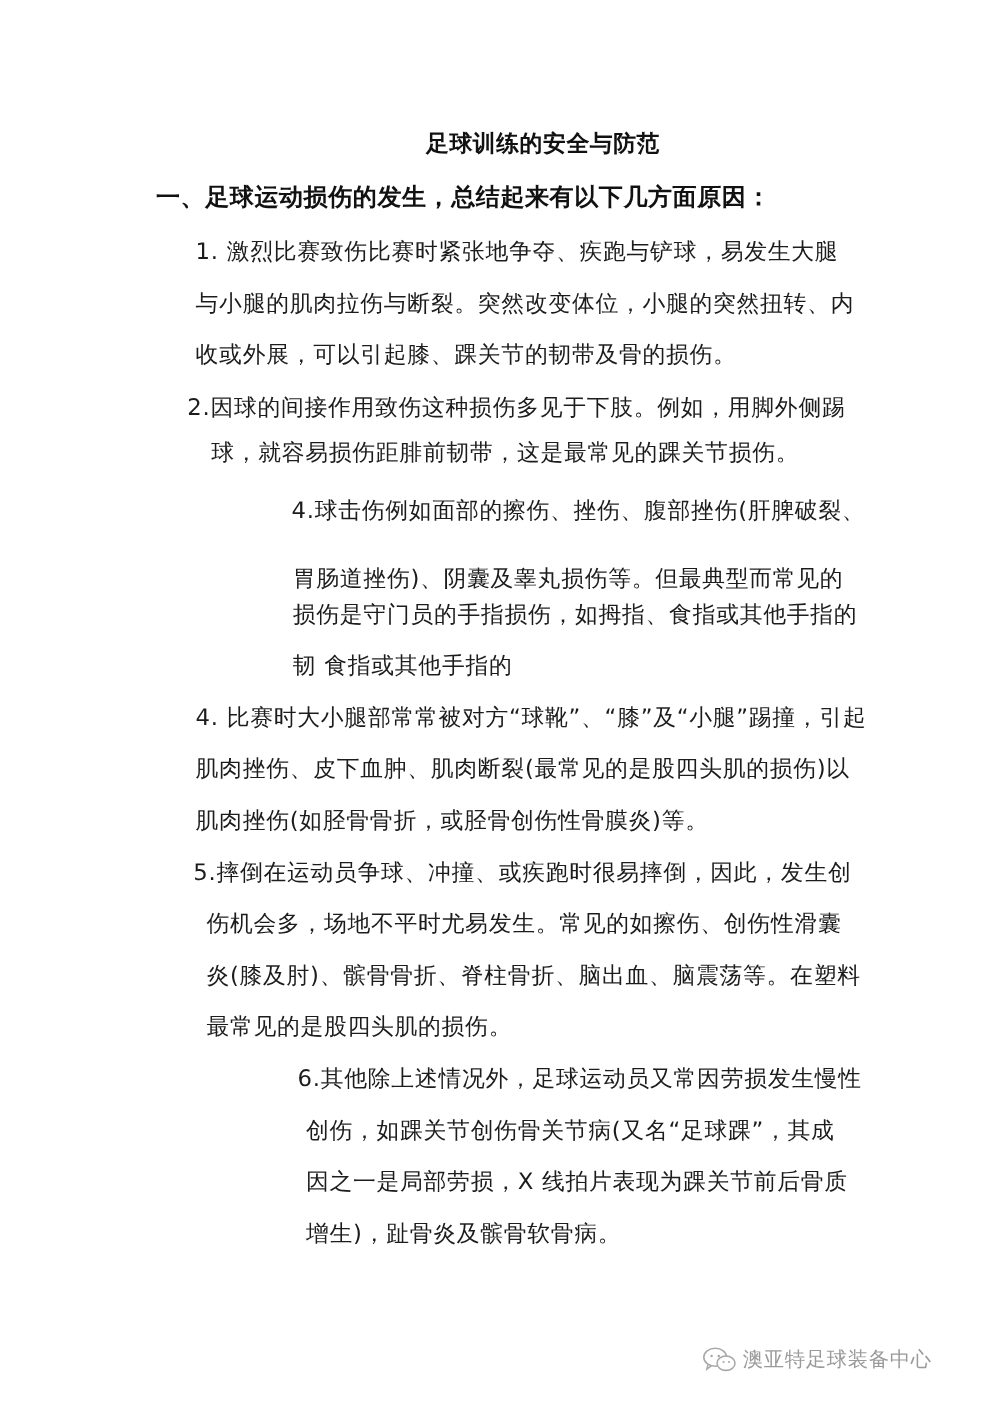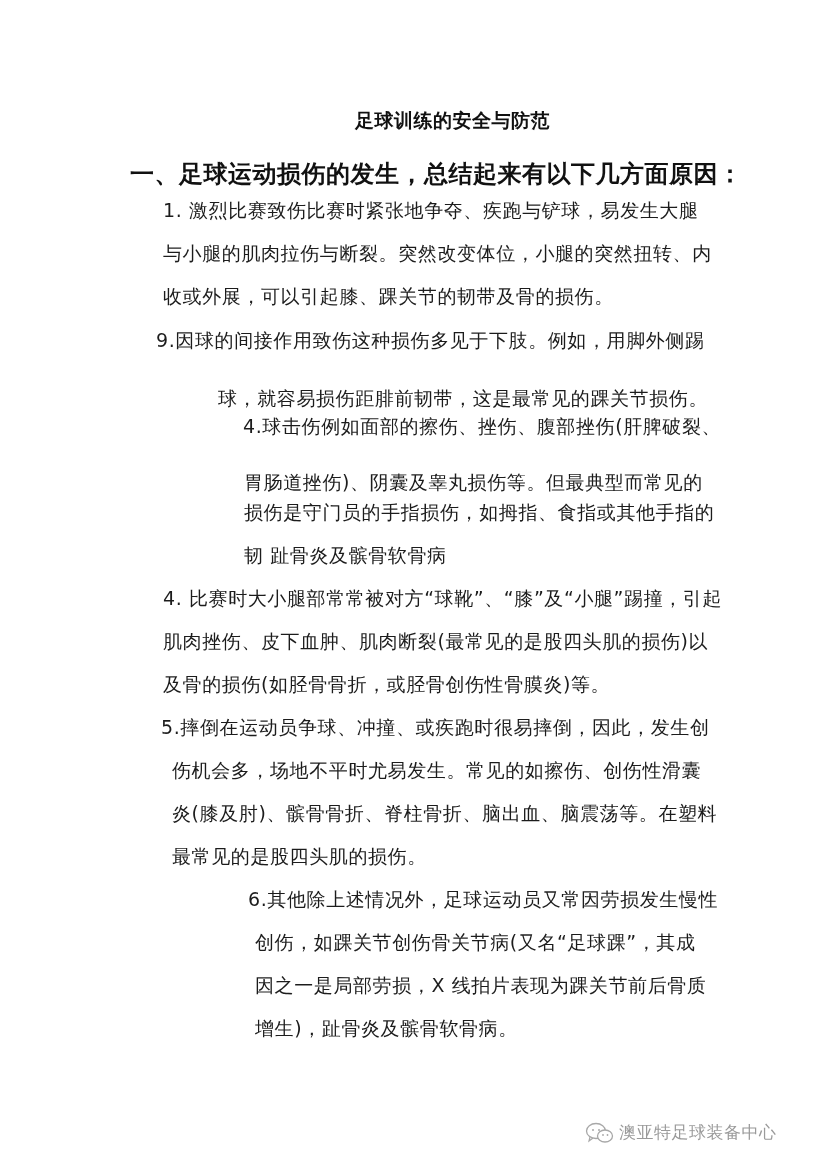--- a/index.html
+++ b/index.html
@@ -32,27 +32,26 @@
       font-weight: bold;
       line-height: 24px;
       letter-spacing: 0.5px;
       color: #111;
       white-space: nowrap;
     }
     .heading {
       position: absolute;
       left: 130px;
       top: 151px;
-      font-size: 24px;
+      font-size: 20px;
       font-weight: bold;
       line-height: 26px;
       letter-spacing: 0.5px;
       color: #111;
       white-space: nowrap;
-      margin-top: 10px;
     }
     .watermark {
       position: absolute;
       left: 585px;
       top: 1121px;
       display: flex;
       align-items: center;
       gap: 4px;
       color: #9a9a9a;
       font-size: 17px;
@@ -71,35 +70,35 @@
   <div class="title">足球训练的安全与防范</div>
   <div class="heading">一、足球运动损伤的发生，总结起来有以下几方面原因：</div>
 
   <div>
     <div class="line" style="left:163px; top:198px;">1. 激烈比赛致伤比赛时紧张地争夺、疾跑与铲球，易发生大腿</div>
     <div class="line" style="left:163px; top:241px;">与小腿的肌肉拉伤与断裂。突然改变体位，小腿的突然扭转、内</div>
     <div class="line" style="left:163px; top:284px;">收或外展，可以引起膝、踝关节的韧带及骨的损伤。</div>
   </div>
 
   <div>
-    <div class="line" style="left:156px; top:328px;">9.因球的间接作用致伤这种损伤多见于下肢。例如，用脚外侧踢</div>
-    <div class="line" style="left:176px; top:386px;margin-left:42px;">球，就容易损伤距腓前韧带，这是最常见的踝关节损伤。</div>
+    <div class="line" style="left:156px; top:328px;">2.因球的间接作用致伤这种损伤多见于下肢。例如，用脚外侧踢</div>
+    <div class="line" style="left:176px; top:365px;">球，就容易损伤距腓前韧带，这是最常见的踝关节损伤。</div>
   </div>
 
   <div>
     <div class="line" style="left:243px; top:414px;">4.球击伤例如面部的擦伤、挫伤、腹部挫伤(肝脾破裂、</div>
     <div class="line" style="left:244px; top:470px;">胃肠道挫伤)、阴囊及睾丸损伤等。但最典型而常见的</div>
     <div class="line" style="left:244px; top:500px;">损伤是守门员的手指损伤，如拇指、食指或其他手指的</div>
-    <div class="line" style="left:244px; top:543px;">韧  趾骨炎及髌骨软骨病</div>
+    <div class="line" style="left:244px; top:543px;">韧  食指或其他手指的</div>
   </div>
 
   <div>
     <div class="line" style="left:163px; top:586px;">4. 比赛时大小腿部常常被对方“球靴”、“膝”及“小腿”踢撞，引起</div>
     <div class="line" style="left:163px; top:629px;">肌肉挫伤、皮下血肿、肌肉断裂(最常见的是股四头肌的损伤)以</div>
-    <div class="line" style="left:163px; top:672px;">及骨的损伤(如胫骨骨折，或胫骨创伤性骨膜炎)等。</div>
+    <div class="line" style="left:163px; top:672px;">肌肉挫伤(如胫骨骨折，或胫骨创伤性骨膜炎)等。</div>
   </div>
 
   <div>
     <div class="line" style="left:161px; top:715px;">5.摔倒在运动员争球、冲撞、或疾跑时很易摔倒，因此，发生创</div>
     <div class="line" style="left:172px; top:758px;">伤机会多，场地不平时尤易发生。常见的如擦伤、创伤性滑囊</div>
     <div class="line" style="left:172px; top:801px;">炎(膝及肘)、髌骨骨折、脊柱骨折、脑出血、脑震荡等。在塑料</div>
     <div class="line" style="left:172px; top:844px;">最常见的是股四头肌的损伤。</div>
   </div>
 
   <div>

